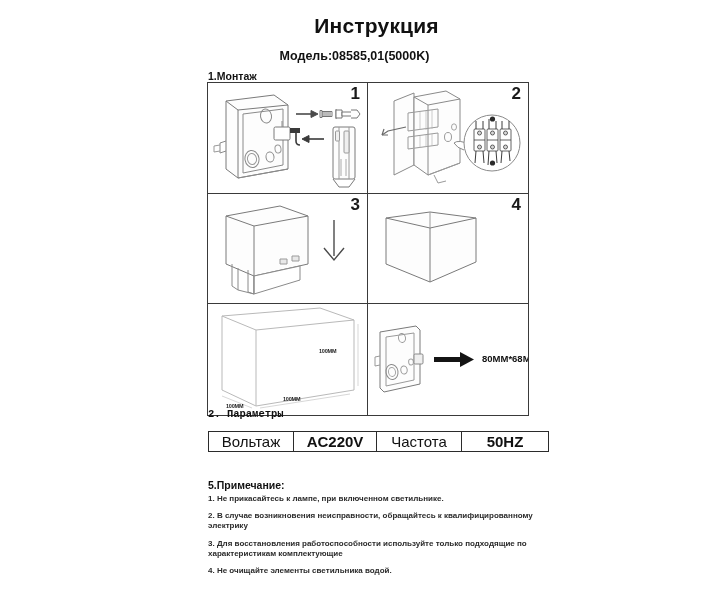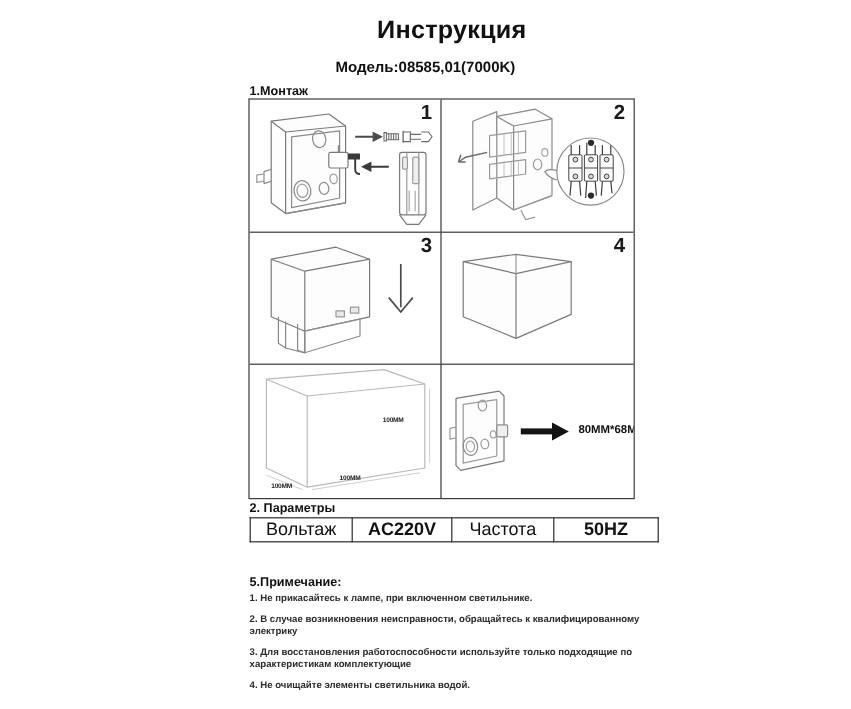--- a/index.html
+++ b/index.html
@@ -47,21 +47,21 @@
 
   
   .section-heading {
     position: absolute;
     font-size: 10.5px;
     font-weight: bold;
     color: #111;
     white-space: nowrap;
   }
   #h-montazh { left: 208px; top: 70px; }
-  #h-params  { left: 208px; top: 418px; }
+  #h-params  { left: 208px; top: 408px; font-family: Liberation Mono, monospace; }
   #h-notes   { left: 208px; top: 479px; }
 
   
   .grid {
     position: absolute;
     left: 207px;
     top: 82px;
     width: 322px;
     height: 334px;
     border: 1.5px solid #3a3a3a;
@@ -143,21 +143,21 @@
     line-height: 1.28;
     margin-bottom: 7px;
   }
 </style>
 </head>
 <body>
 
 <div class="page">
 
   <div class="doc-title">Инструкция</div>
-  <div class="doc-model">Модель:08585,01(7000K)</div>
+  <div class="doc-model">Модель:08585,01(5000K)</div>
 
   <div class="section-heading" id="h-montazh">1.Монтаж</div>
 
   <div class="grid">
 
     <div class="cell">
       <div class="step-num">1</div>
       <svg width="161" height="111" viewBox="0 0 161 111">
         <g fill="none" stroke="#7a7a7a" stroke-width="1" stroke-linejoin="round">
 

